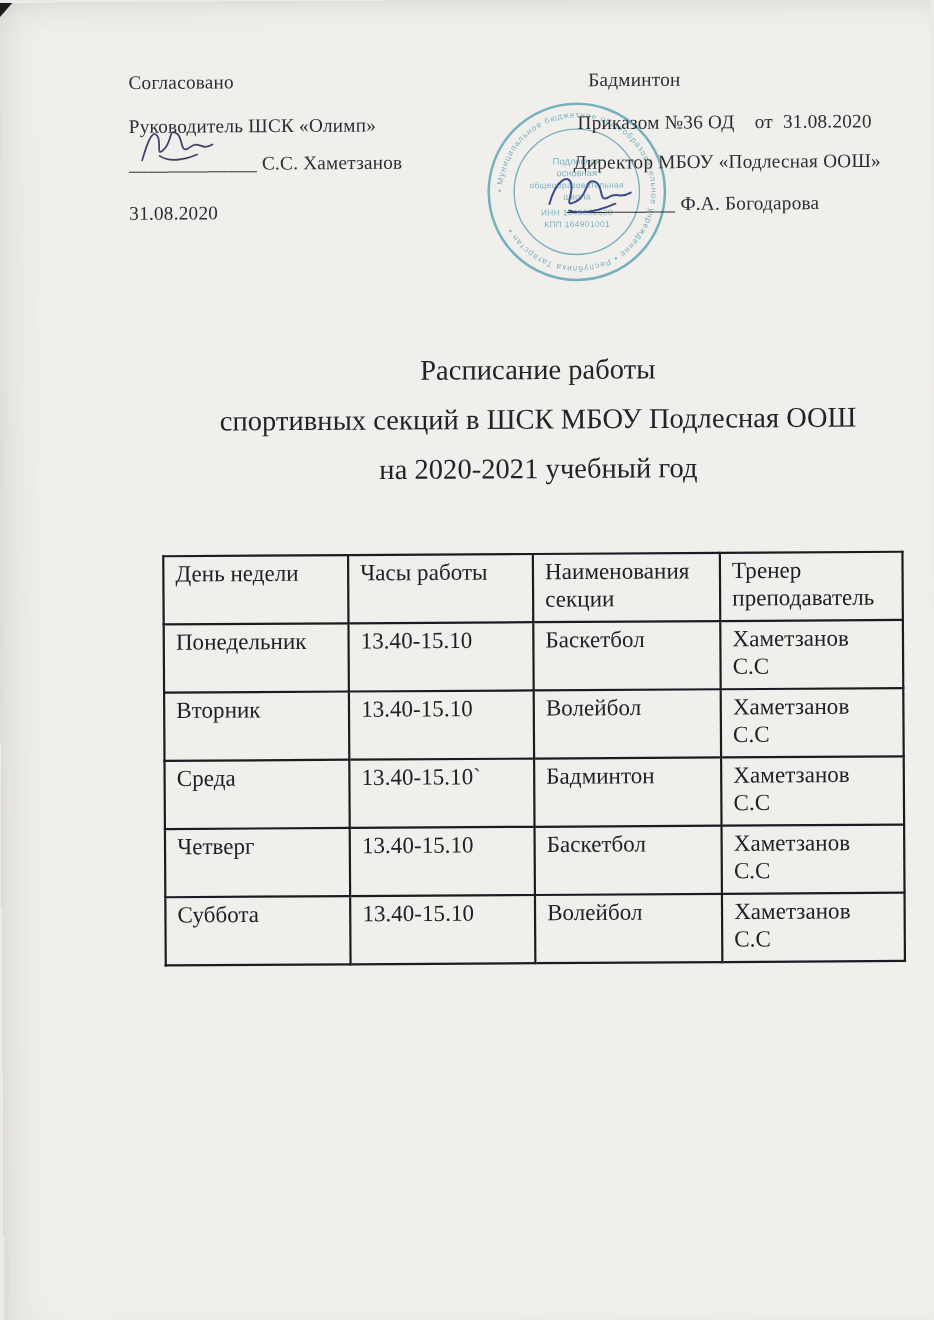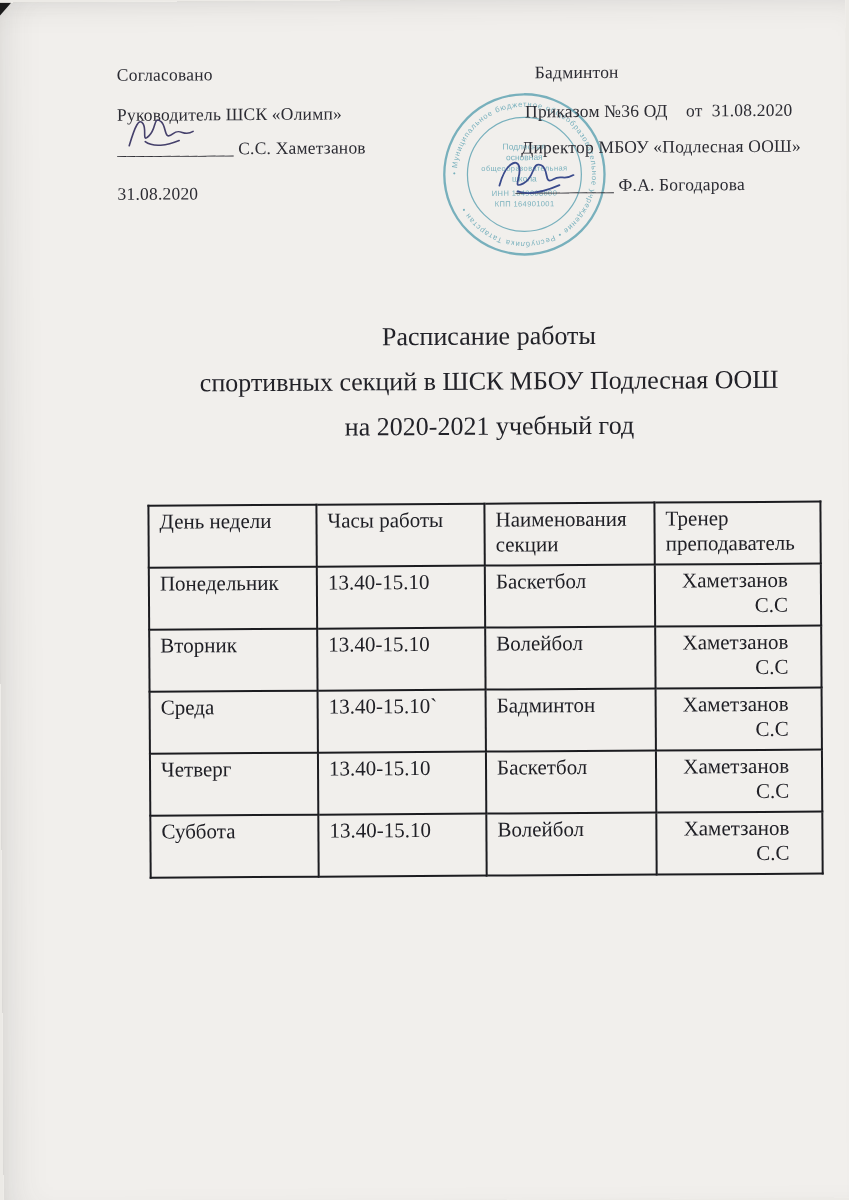--- a/index.html
+++ b/index.html
@@ -66,21 +66,21 @@
     position:absolute;left:148px;top:503px;
     border-collapse:collapse;table-layout:fixed;width:672px;
     font-size:21px;color:#202026;
   }
   table.schedule th,table.schedule td{
     border:2px solid #1c1c20;
     text-align:left;vertical-align:top;
     padding:3px 10px 7px 10px;
     font-weight:normal;
   }
-  td .narrow{width:122px;text-align:right;}
+  td .narrow{width:122px;}
 </style>
 </head>
 <body>
 
 <div class="sheet">
 
   <div class="corner-mark"></div>
 
   <div class="line l1">Согласовано</div>
   <div class="line l2">Руководитель ШСК «Олимп»</div>

